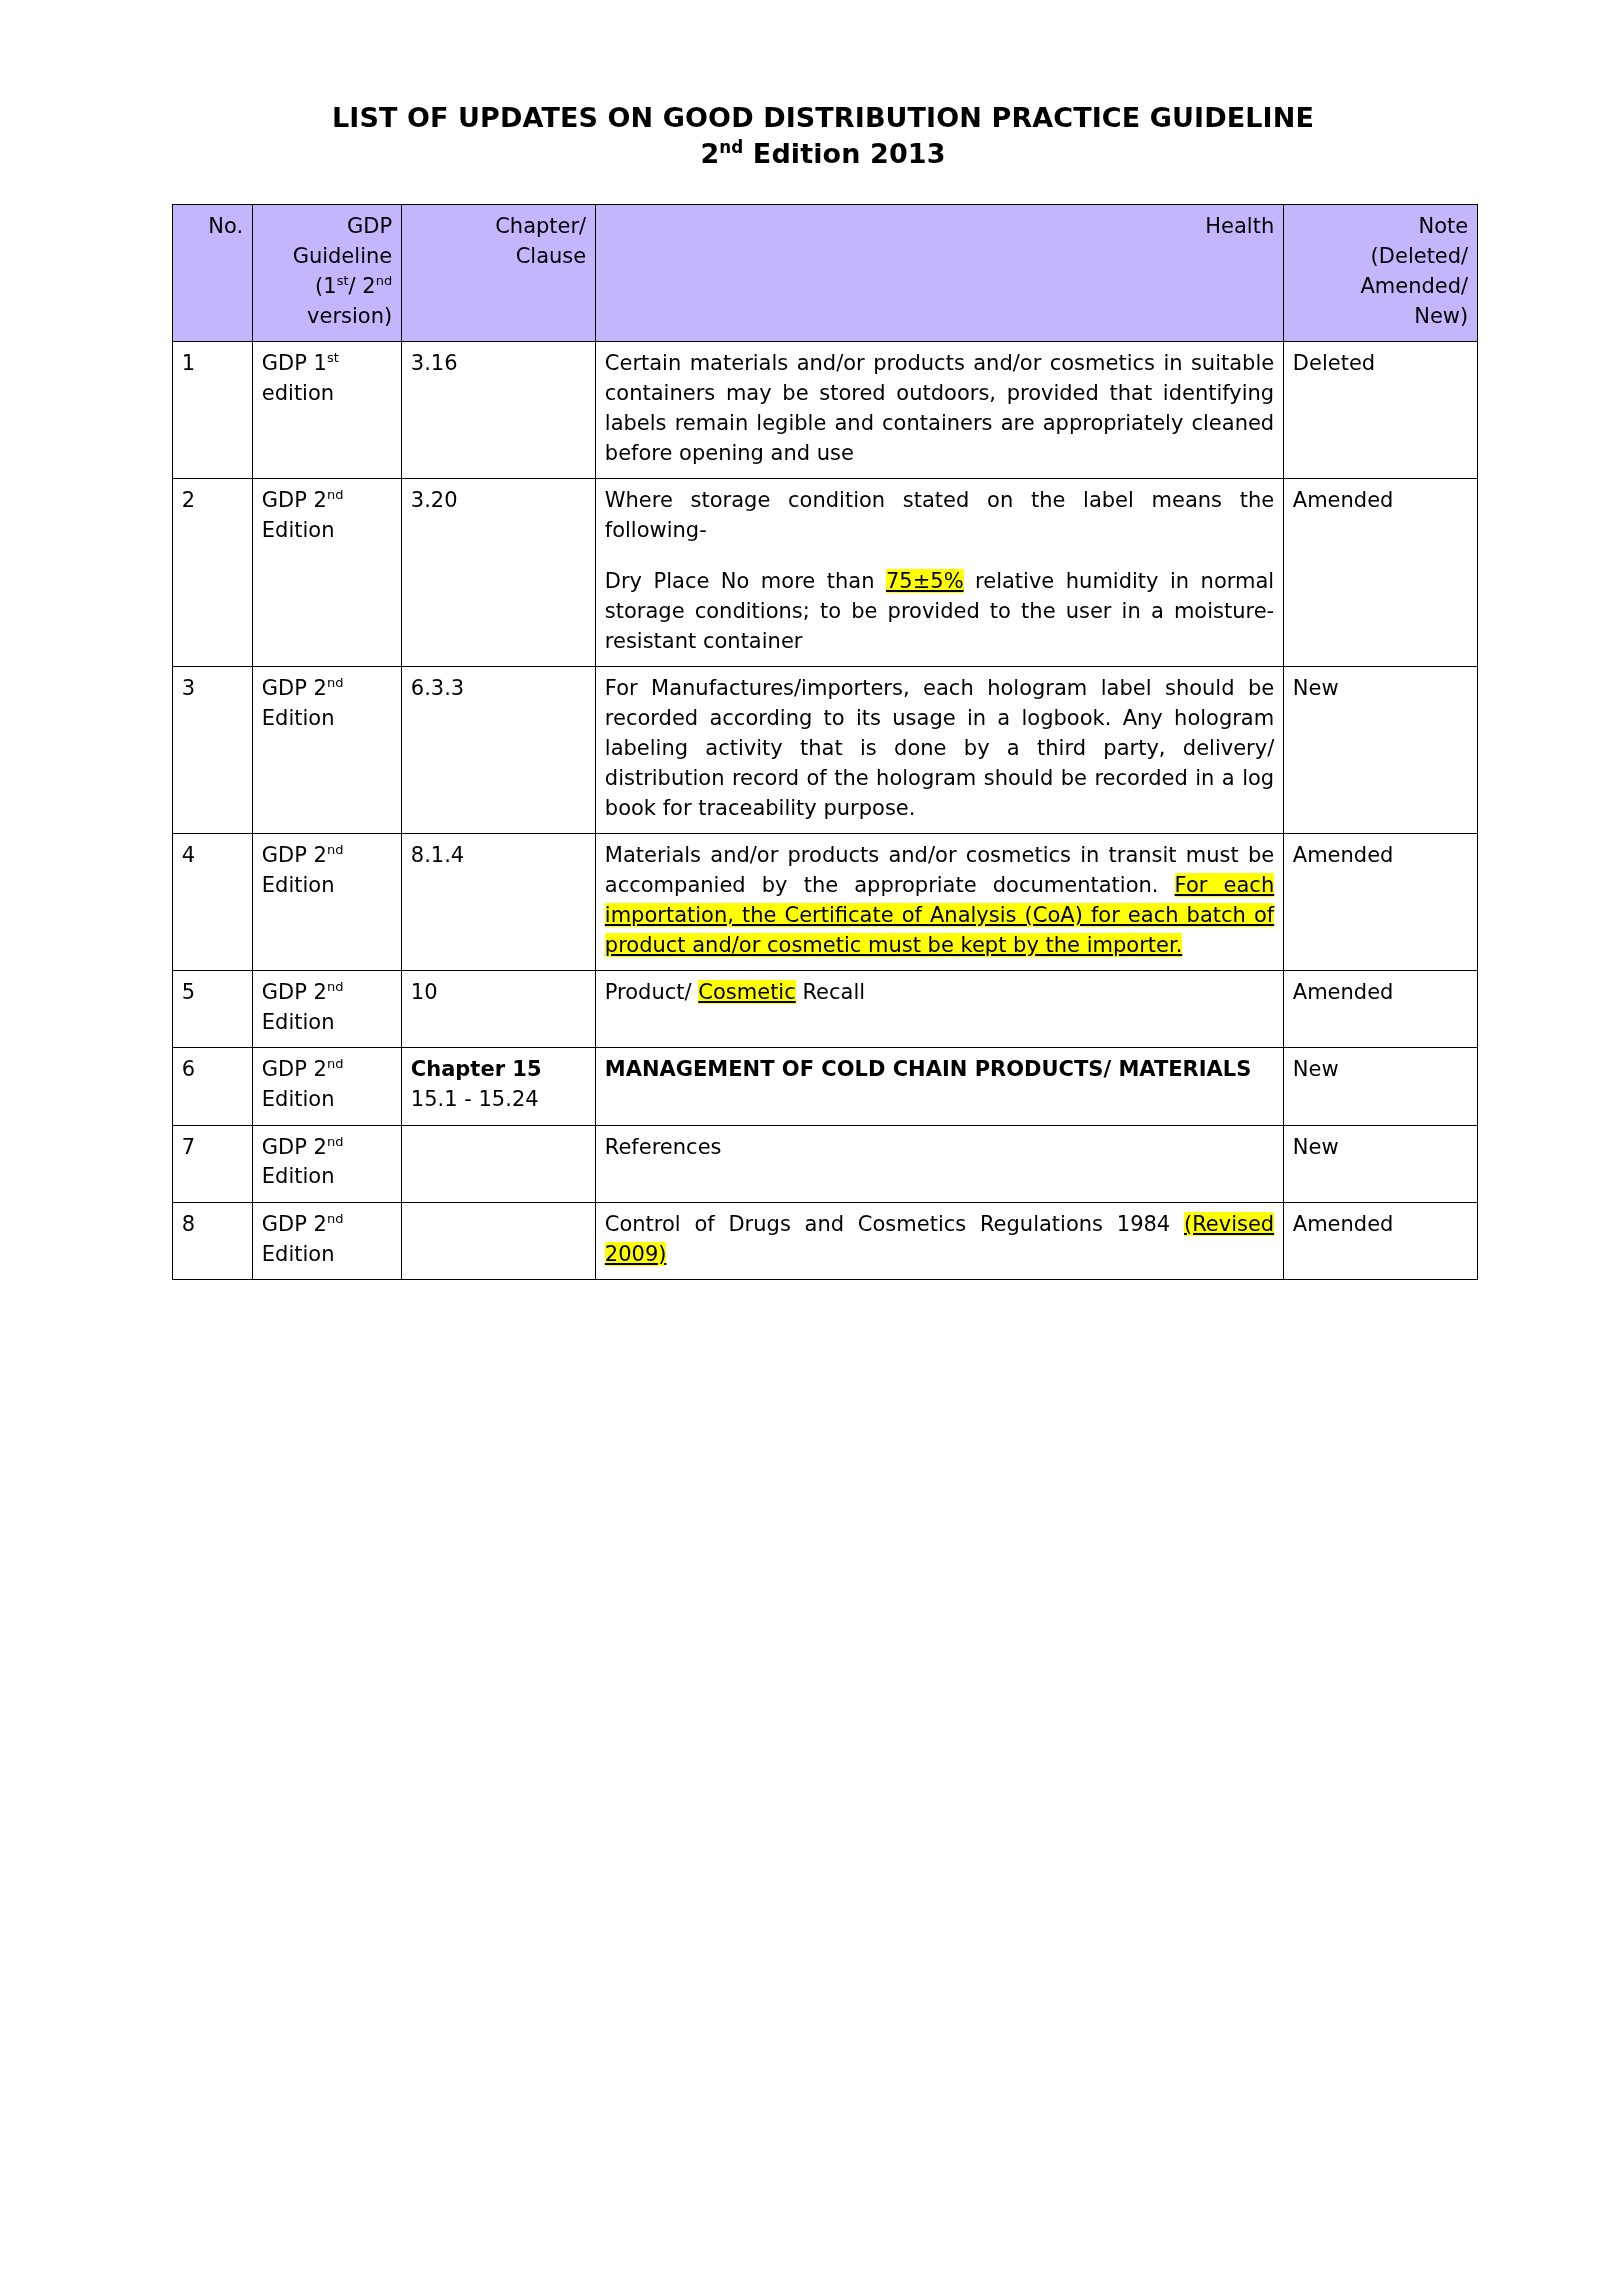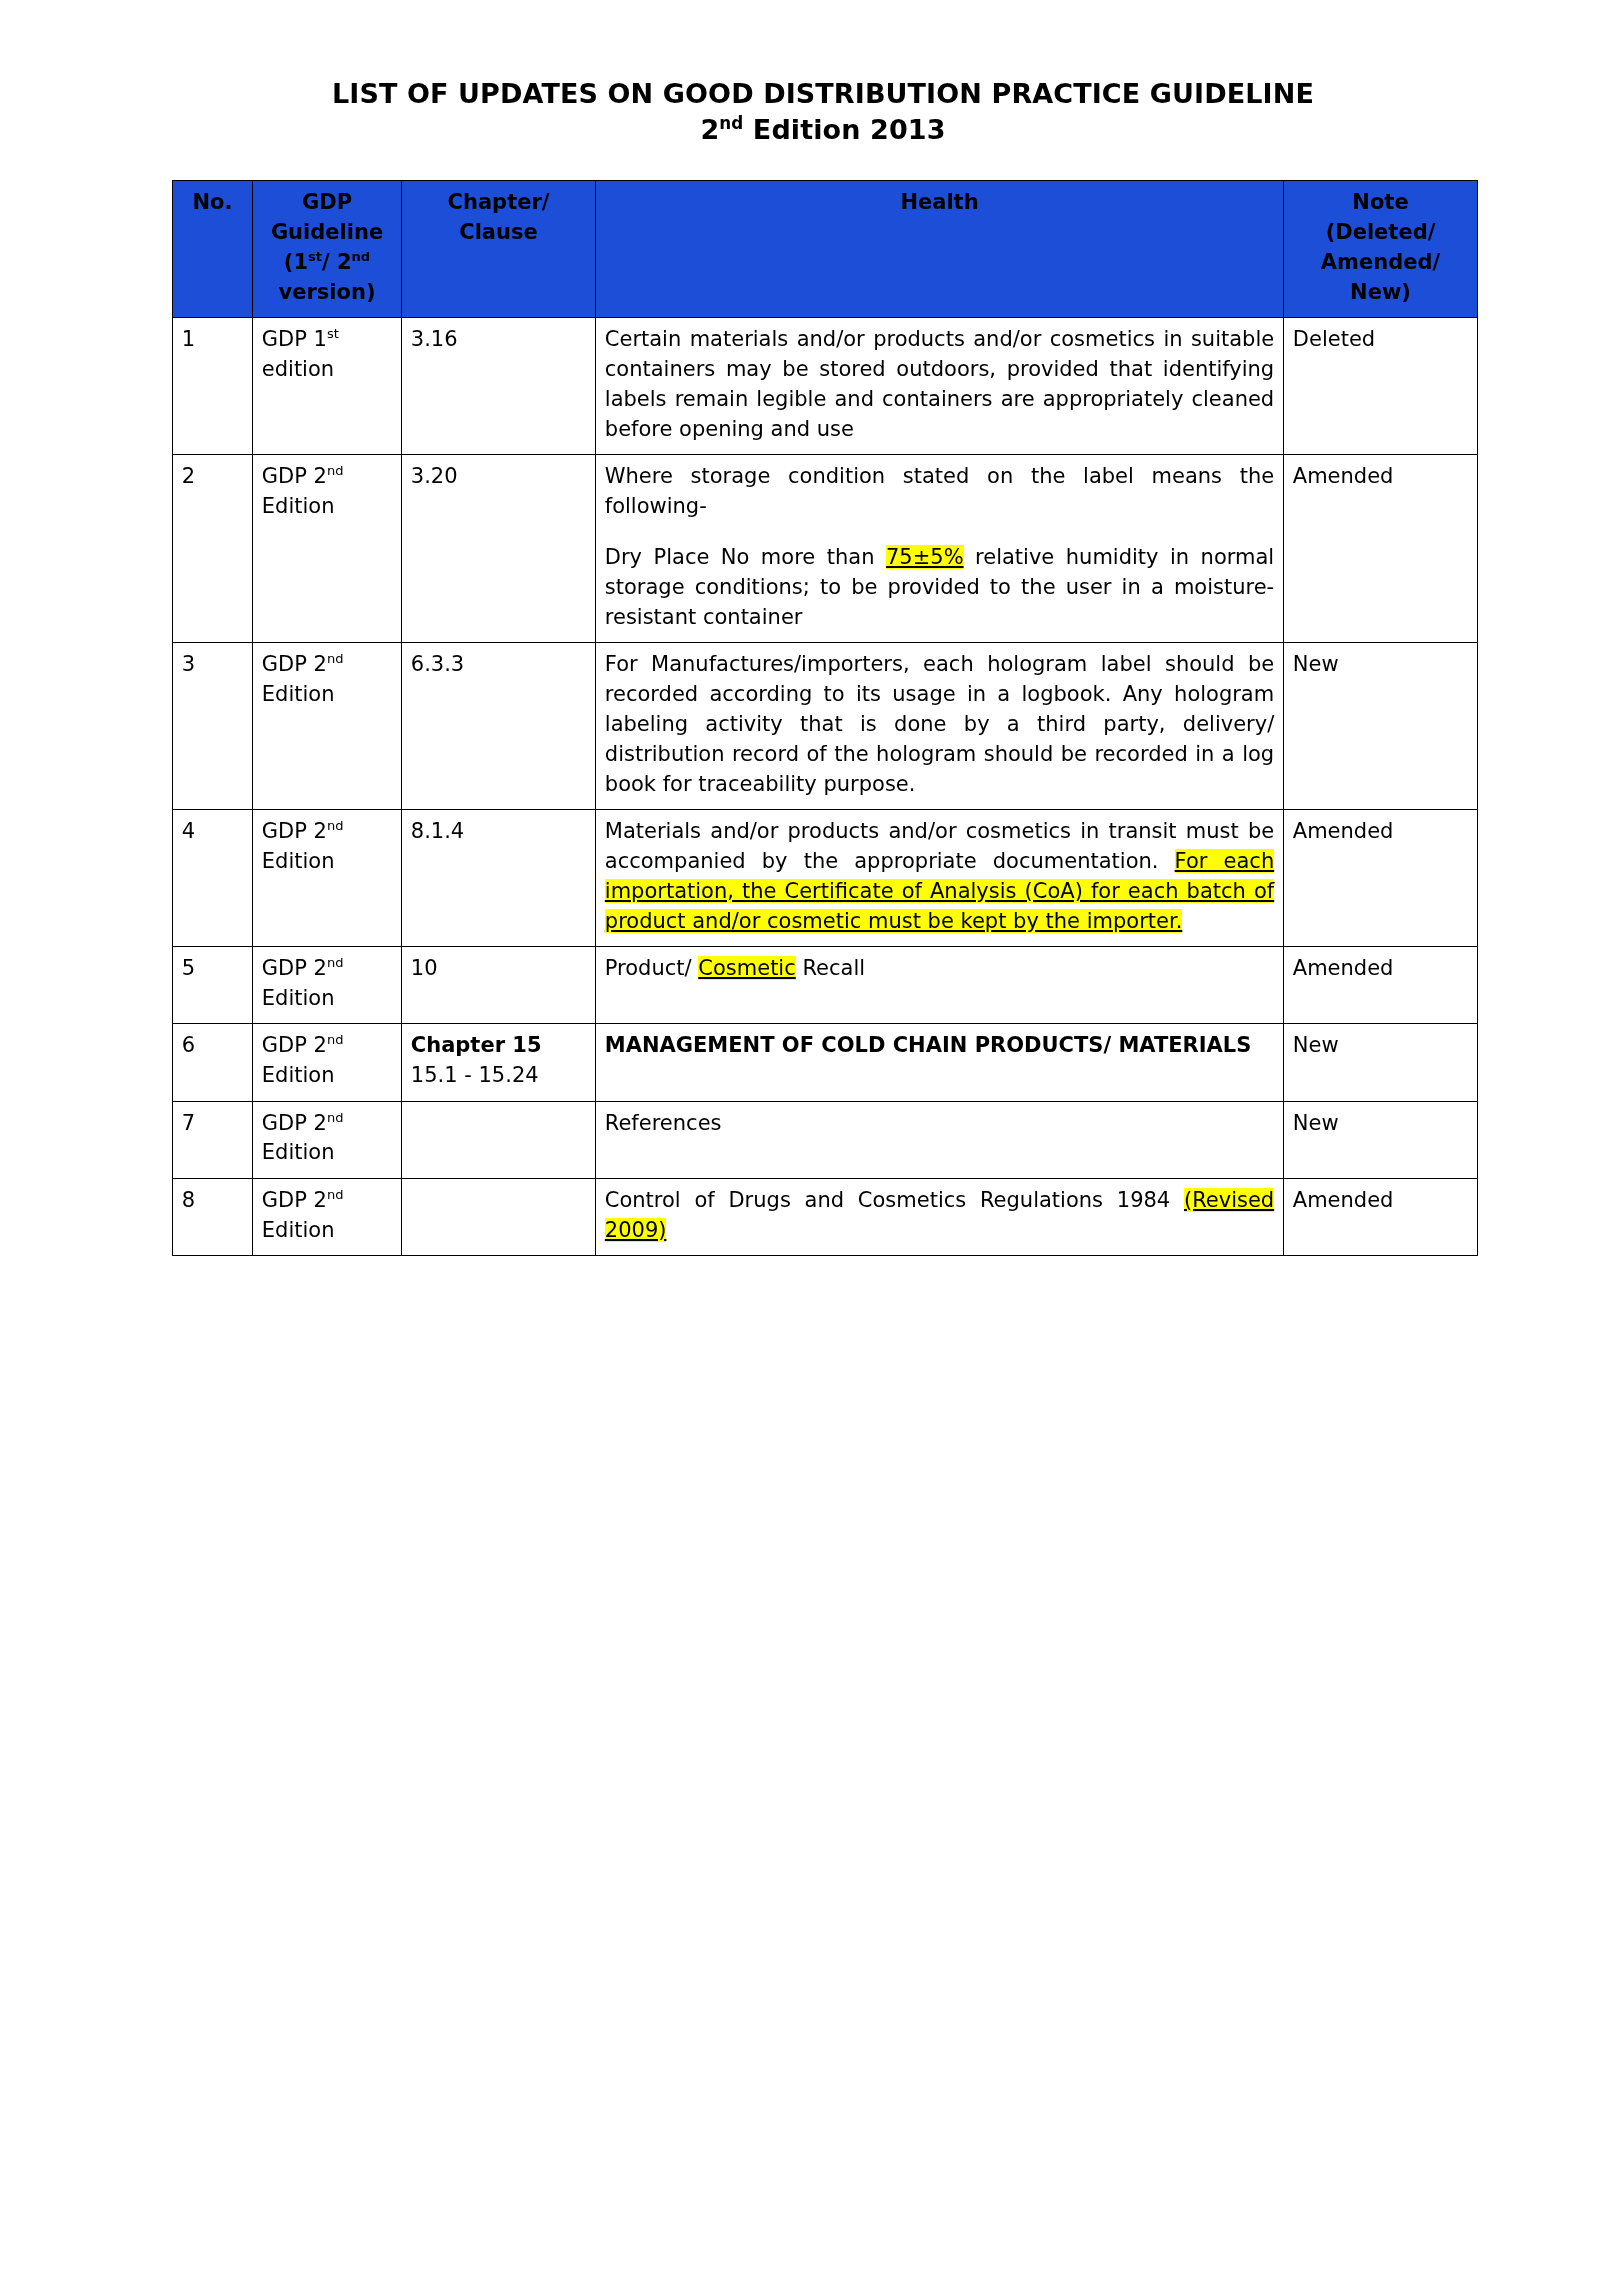--- a/index.html
+++ b/index.html
@@ -11,21 +11,21 @@
     width: 1621px;
     height: 2293px;
     font-family: "DejaVu Sans", sans-serif;
     color: #000000;
     -webkit-font-smoothing: antialiased;
   }
   .page {
     width: 1621px;
     height: 1977px;
     box-sizing: border-box;
-    padding: 76px 147px 0 172px;
+    padding: 100px 147px 0 172px;
     position: relative;
   }
   .doc-title {
     text-align: center;
     font-weight: bold;
     font-size: 27px;
     line-height: 1.32;
     letter-spacing: 0.1px;
   }
   .doc-title .line1 { display: block; }
@@ -43,23 +43,23 @@
     table-layout: fixed;
   }
   table.updates td, table.updates th {
     border: 1.5px solid #000000;
     vertical-align: top;
     padding: 6.9px 8.8px 9.8px 8.8px;
     font-size: 21px;
     line-height: 1.42;
   }
   thead th {
-    background: #1d4ed8;
-    font-weight: bold;
-    text-align: center;
+    background: #c4b5fd;
+    font-weight: normal;
+    text-align: right;
     font-size: 21px;
     line-height: 1.4;
     padding: 8.8px 8.8px 10.8px 8.8px;
   }
   col.c-no      { width: 80px; }
   col.c-guide   { width: 149px; }
   col.c-chapter { width: 194px; }
   col.c-details { width: troll; }
   col.c-note    { width: 194px; }
   td.details {

